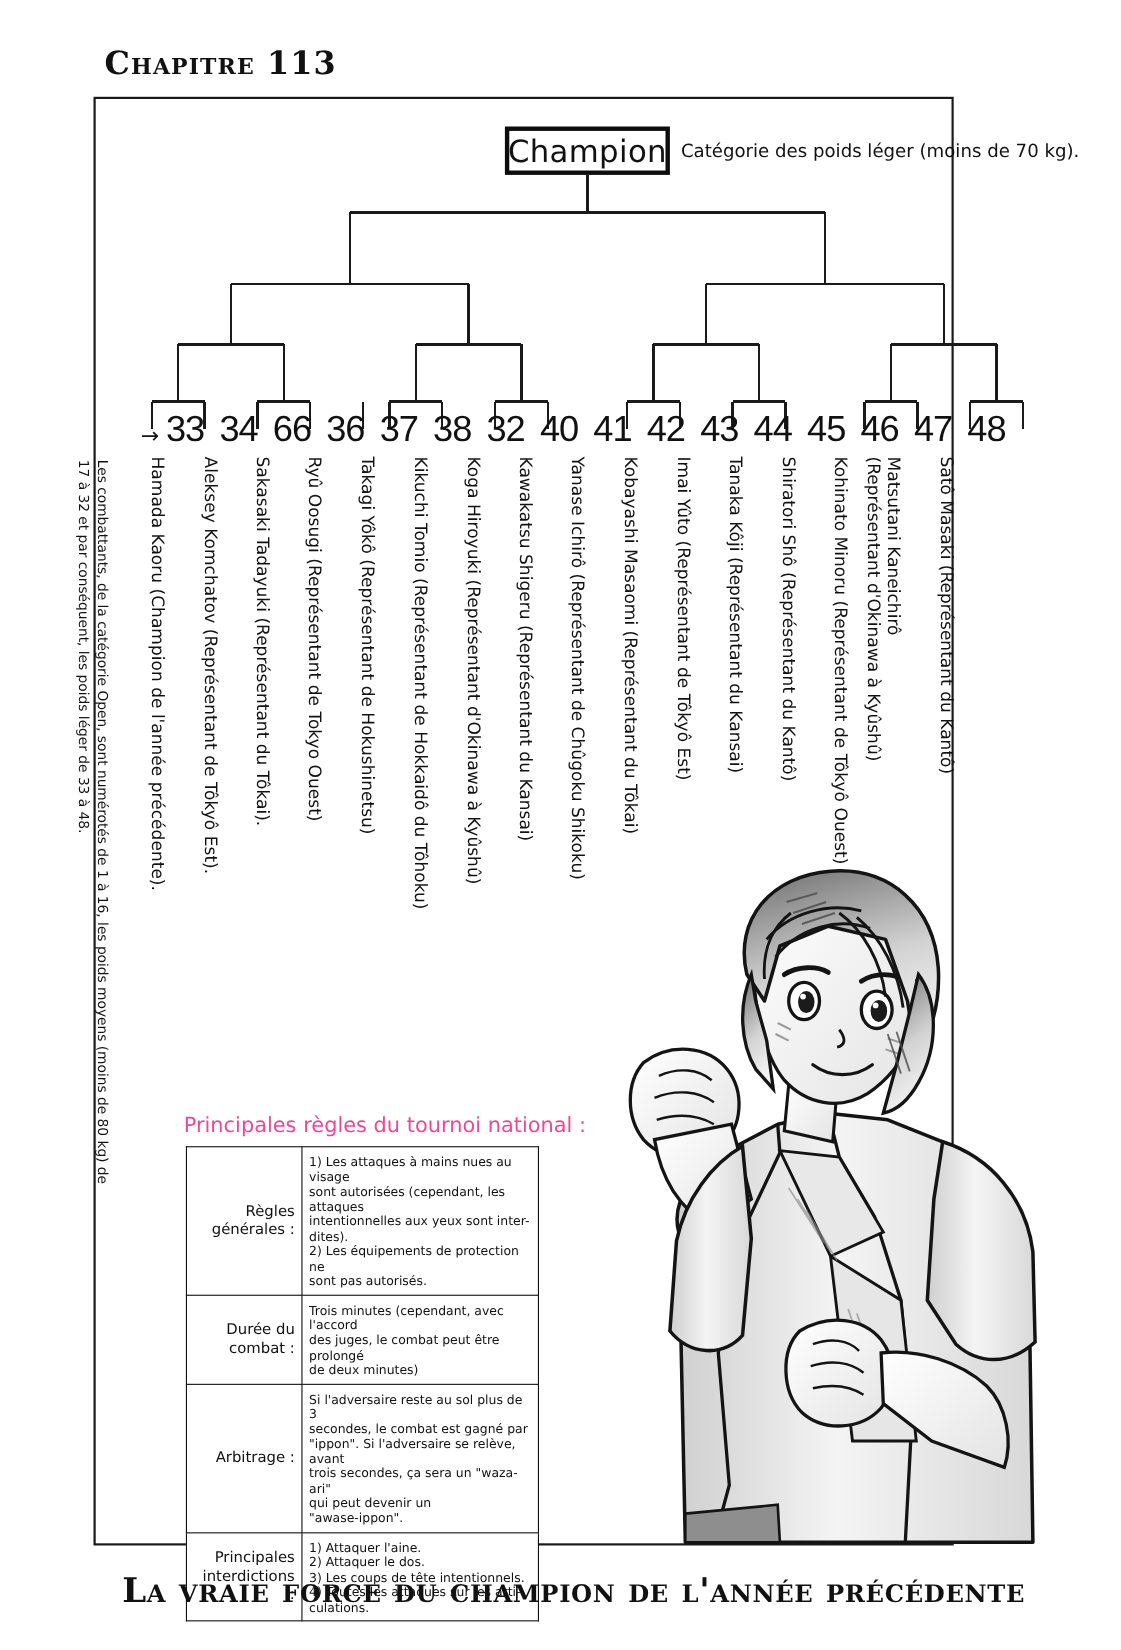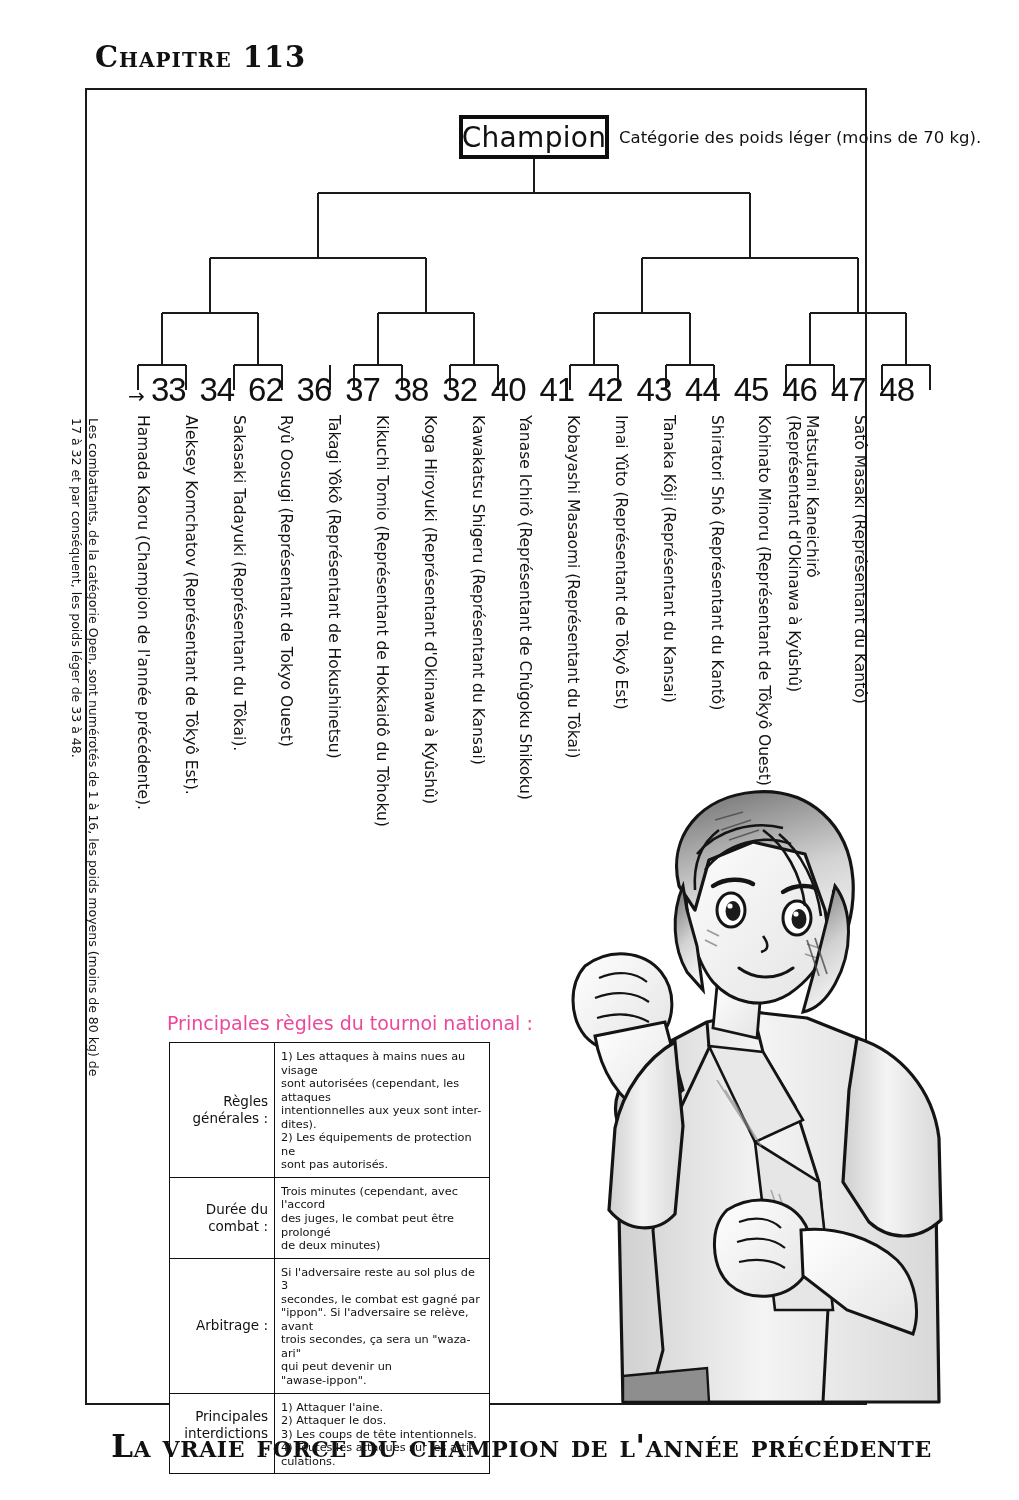--- a/index.html
+++ b/index.html
@@ -273,21 +273,21 @@
       <line x1="747" y1="275" x2="747" y2="300"></line>
       <line x1="795" y1="275" x2="795" y2="300"></line>
       <line x1="843" y1="275" x2="843" y2="300"></line>
     </g>
   </svg>
 
   <div id="seed-arrow">→</div>
   <div id="seed-numbers">
       <div class="seed-num">33</div>
       <div class="seed-num">34</div>
-      <div class="seed-num">62</div>
+      <div class="seed-num">66</div>
       <div class="seed-num">36</div>
       <div class="seed-num">37</div>
       <div class="seed-num">38</div>
       <div class="seed-num">32</div>
       <div class="seed-num">40</div>
       <div class="seed-num">41</div>
       <div class="seed-num">42</div>
       <div class="seed-num">43</div>
       <div class="seed-num">44</div>
       <div class="seed-num">45</div>

